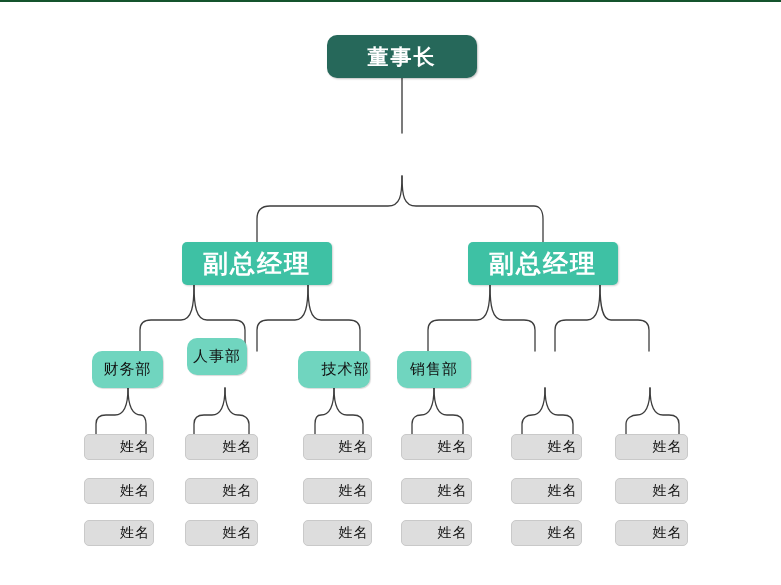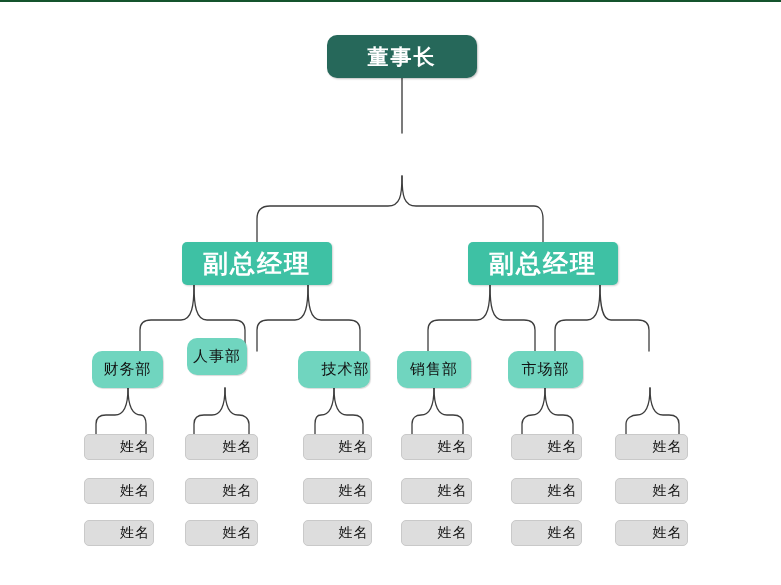--- a/index.html
+++ b/index.html
@@ -121,21 +121,20 @@
   <div class="node lvl1" style="left:327px; top:33px; width:150px; height:43px;">董事长</div>
 
 
   <div class="node lvl3" style="left:182px; top:240px; width:150px; height:43px;">副总经理</div>
   <div class="node lvl3" style="left:468px; top:240px; width:150px; height:43px;">副总经理</div>
 
   <div class="node lvl4" style="left:92px;  top:349px; width:71px; height:37px;">财务部</div>
   <div class="node lvl4" style="left:187px; top:336px; width:60px; height:37px;">人事部</div>
   <div class="node lvl4" style="left:298px; top:349px; width:72px; height:37px;padding-left:23px;">技术部</div>
   <div class="node lvl4" style="left:397px; top:349px; width:74px; height:37px;">销售部</div>
-  <div class="node lvl4" style="left:508px; top:349px; width:75px; height:37px;">市场部</div>
 
   <div class="node lvl5" style="left:84px; top:432px; width:70px; height:26px;">姓名</div>
   <div class="node lvl5" style="left:84px; top:476px; width:70px; height:26px;">姓名</div>
   <div class="node lvl5" style="left:84px; top:518px; width:70px; height:26px;">姓名</div>
 
   <div class="node lvl5" style="left:185px; top:432px; width:73px; height:26px;">姓名</div>
   <div class="node lvl5" style="left:185px; top:476px; width:73px; height:26px;">姓名</div>
   <div class="node lvl5" style="left:185px; top:518px; width:73px; height:26px;">姓名</div>
 
   <div class="node lvl5" style="left:303px; top:432px; width:69px; height:26px;">姓名</div>

